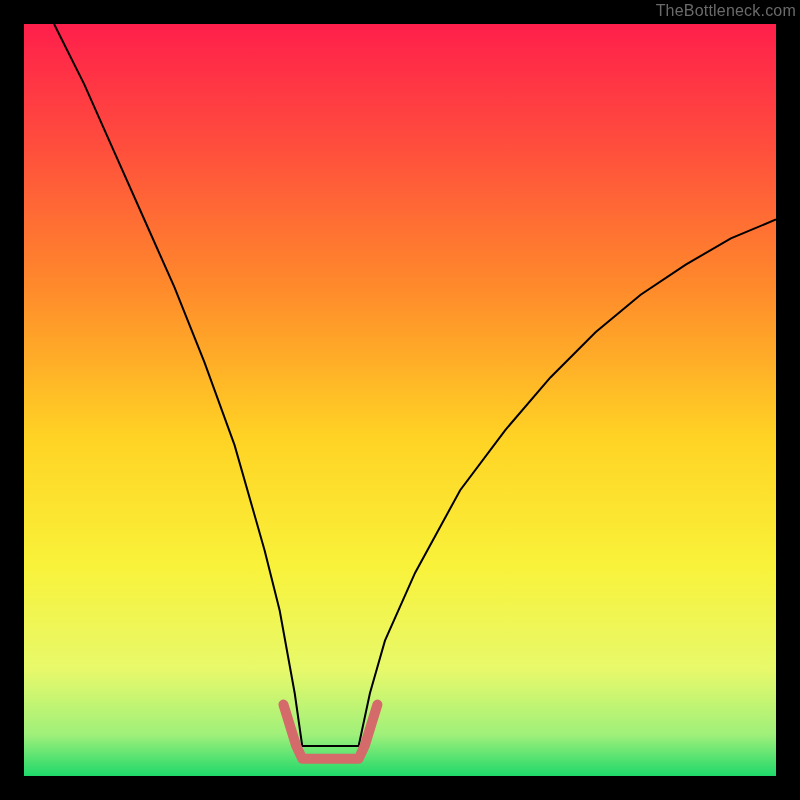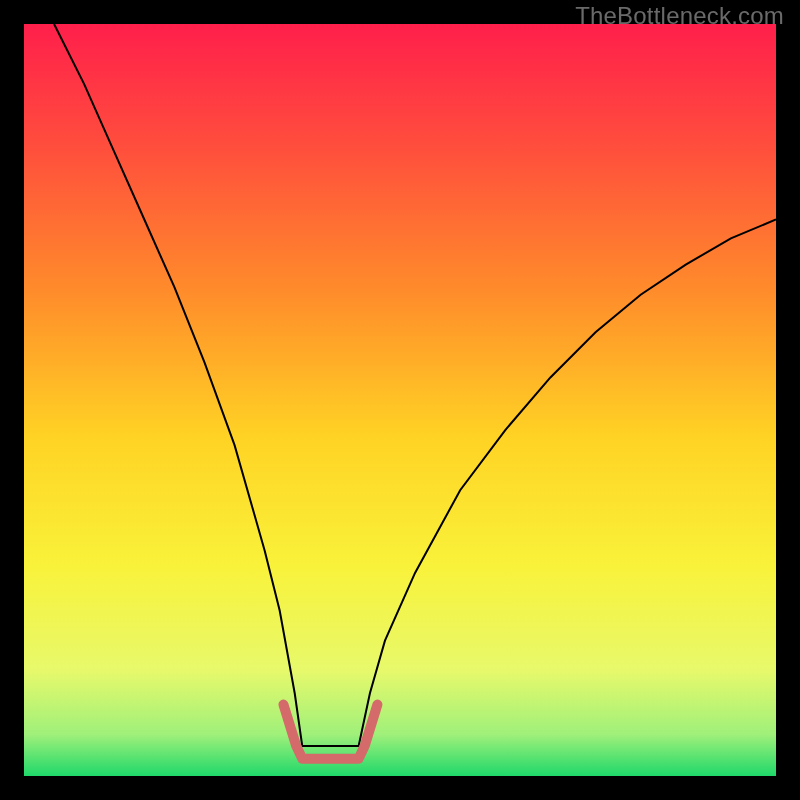--- a/index.html
+++ b/index.html
@@ -22,23 +22,23 @@
   .plot-area {
     position: absolute;
     left: 0;
     top: 0;
     width: 752px;
     height: 752px;
   }
   .watermark {
     position: absolute;
     top: 2px;
-    right: 16px;
+    right: 4px;
     color: #6a6a6a;
-    font-size: 24px;
+    font-size: 16px;
     font-weight: 500;
     letter-spacing: 0.2px;
   }
   svg {
     display: block;
   }
 </style>
 </head>
 <body>
 

